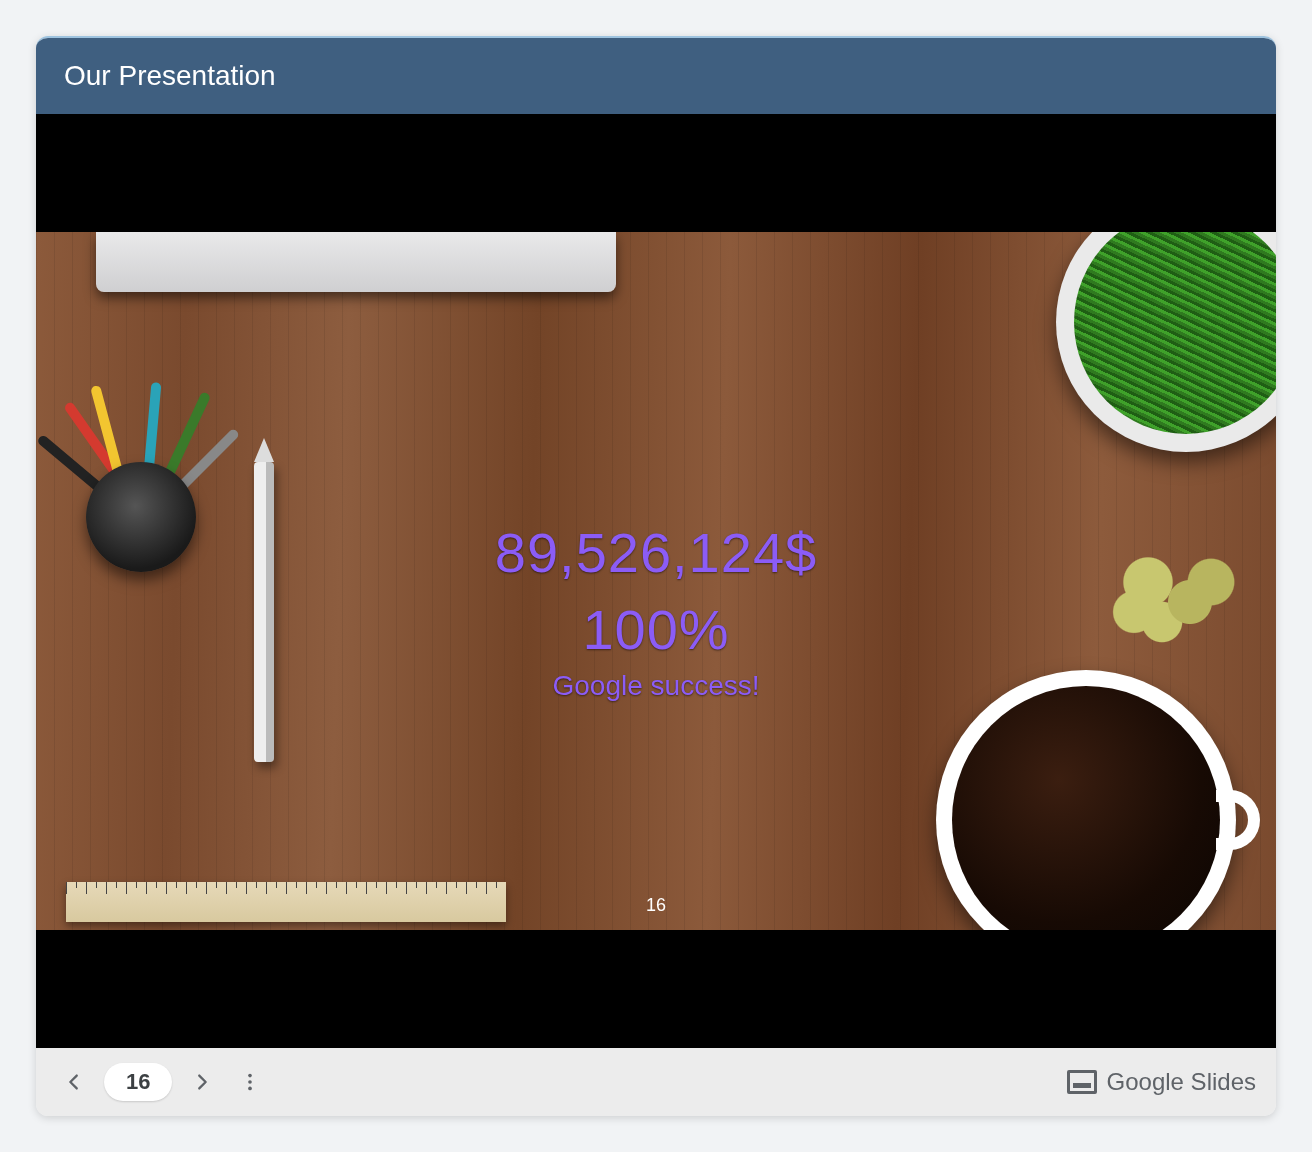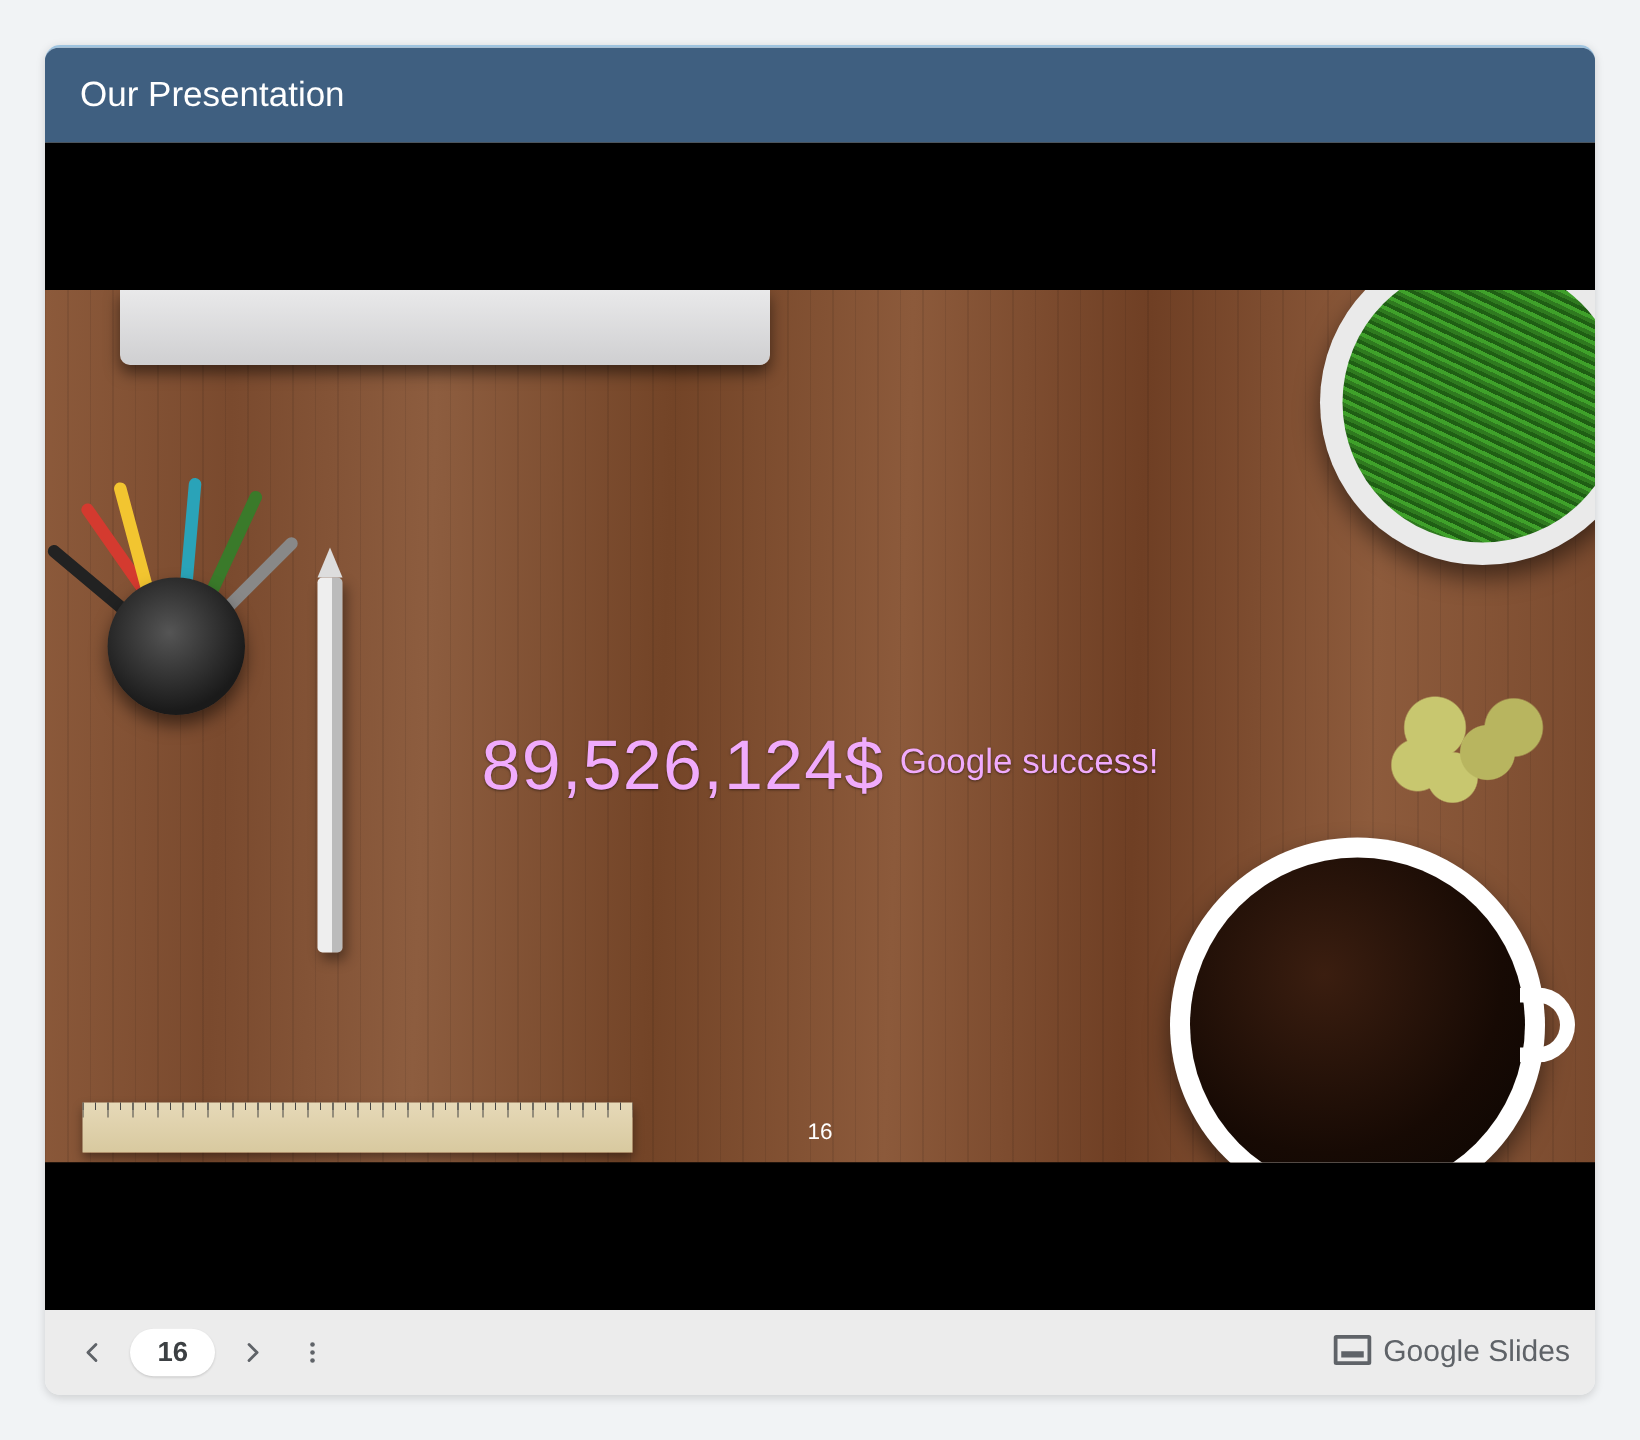--- a/index.html
+++ b/index.html
@@ -56,25 +56,25 @@
           rgba(0,0,0,0.08) 0px, rgba(0,0,0,0.08) 1px,
           transparent 1px, transparent 18px),
         linear-gradient(92deg,
           #8c5a3b 0%, #7a4a2e 12%, #8d5d3f 25%, #734427 40%,
           #8c5a3b 55%, #6f3f24 70%, #8d5b3c 85%, #7a4a2e 100%);
     }
     .slide-text {
       position: absolute;
       inset: 0;
       display: flex;
-      flex-direction: row;
+      flex-direction: column;
       align-items: center;
       justify-content: center;
       gap: 12px;
-      color: #f0abfc;
+      color: #8b5cf6;
       text-align: center;
       font-family: "Comic Sans MS", "Marker Felt", cursive, sans-serif;
       text-shadow: 0 1px 2px rgba(0,0,0,0.5);
       padding-top: 60px;
     }
     .stat-big {
       font-size: 56px;
       font-weight: 400;
       letter-spacing: 1px;
     }
@@ -231,21 +231,21 @@
       border-radius: 20px;
       padding: 6px 22px;
       font-size: 22px;
       font-weight: 600;
       color: #3c4043;
       box-shadow: 0 1px 2px rgba(0,0,0,0.15);
       cursor: pointer;
     }
     .spacer { flex: 1; }
     .provider {
-      display: flex; gap: 10px;
+      display: flex; align-items: center; gap: 10px;
       font-size: 24px;
       color: #5f6368;
       cursor: pointer;
     }
     .provider-icon-box {
       width: 30px; height: 24px;
       border: 3px solid #5f6368;
       border-radius: 2px;
       position: relative;
     }
@@ -286,20 +286,21 @@
         </div>
         <div class="pencil"></div>
         <div class="ruler">
             <div class="ticks"></div>
           </div>
 
         <div class="slide-text">
           <div class="stat-big">89,526,124$</div>
 
 
+          <div class="stat-big">100%</div>
           <div class="stat-sub" style="margin-bottom:0">Google success!</div>
         </div>
 
         <div class="slide-number-in">16</div>
       </div>
     </div>
 
     <div class="controls">
       <div class="nav-btn" title="Previous slide">
         <svg viewBox="0 0 24 24">

